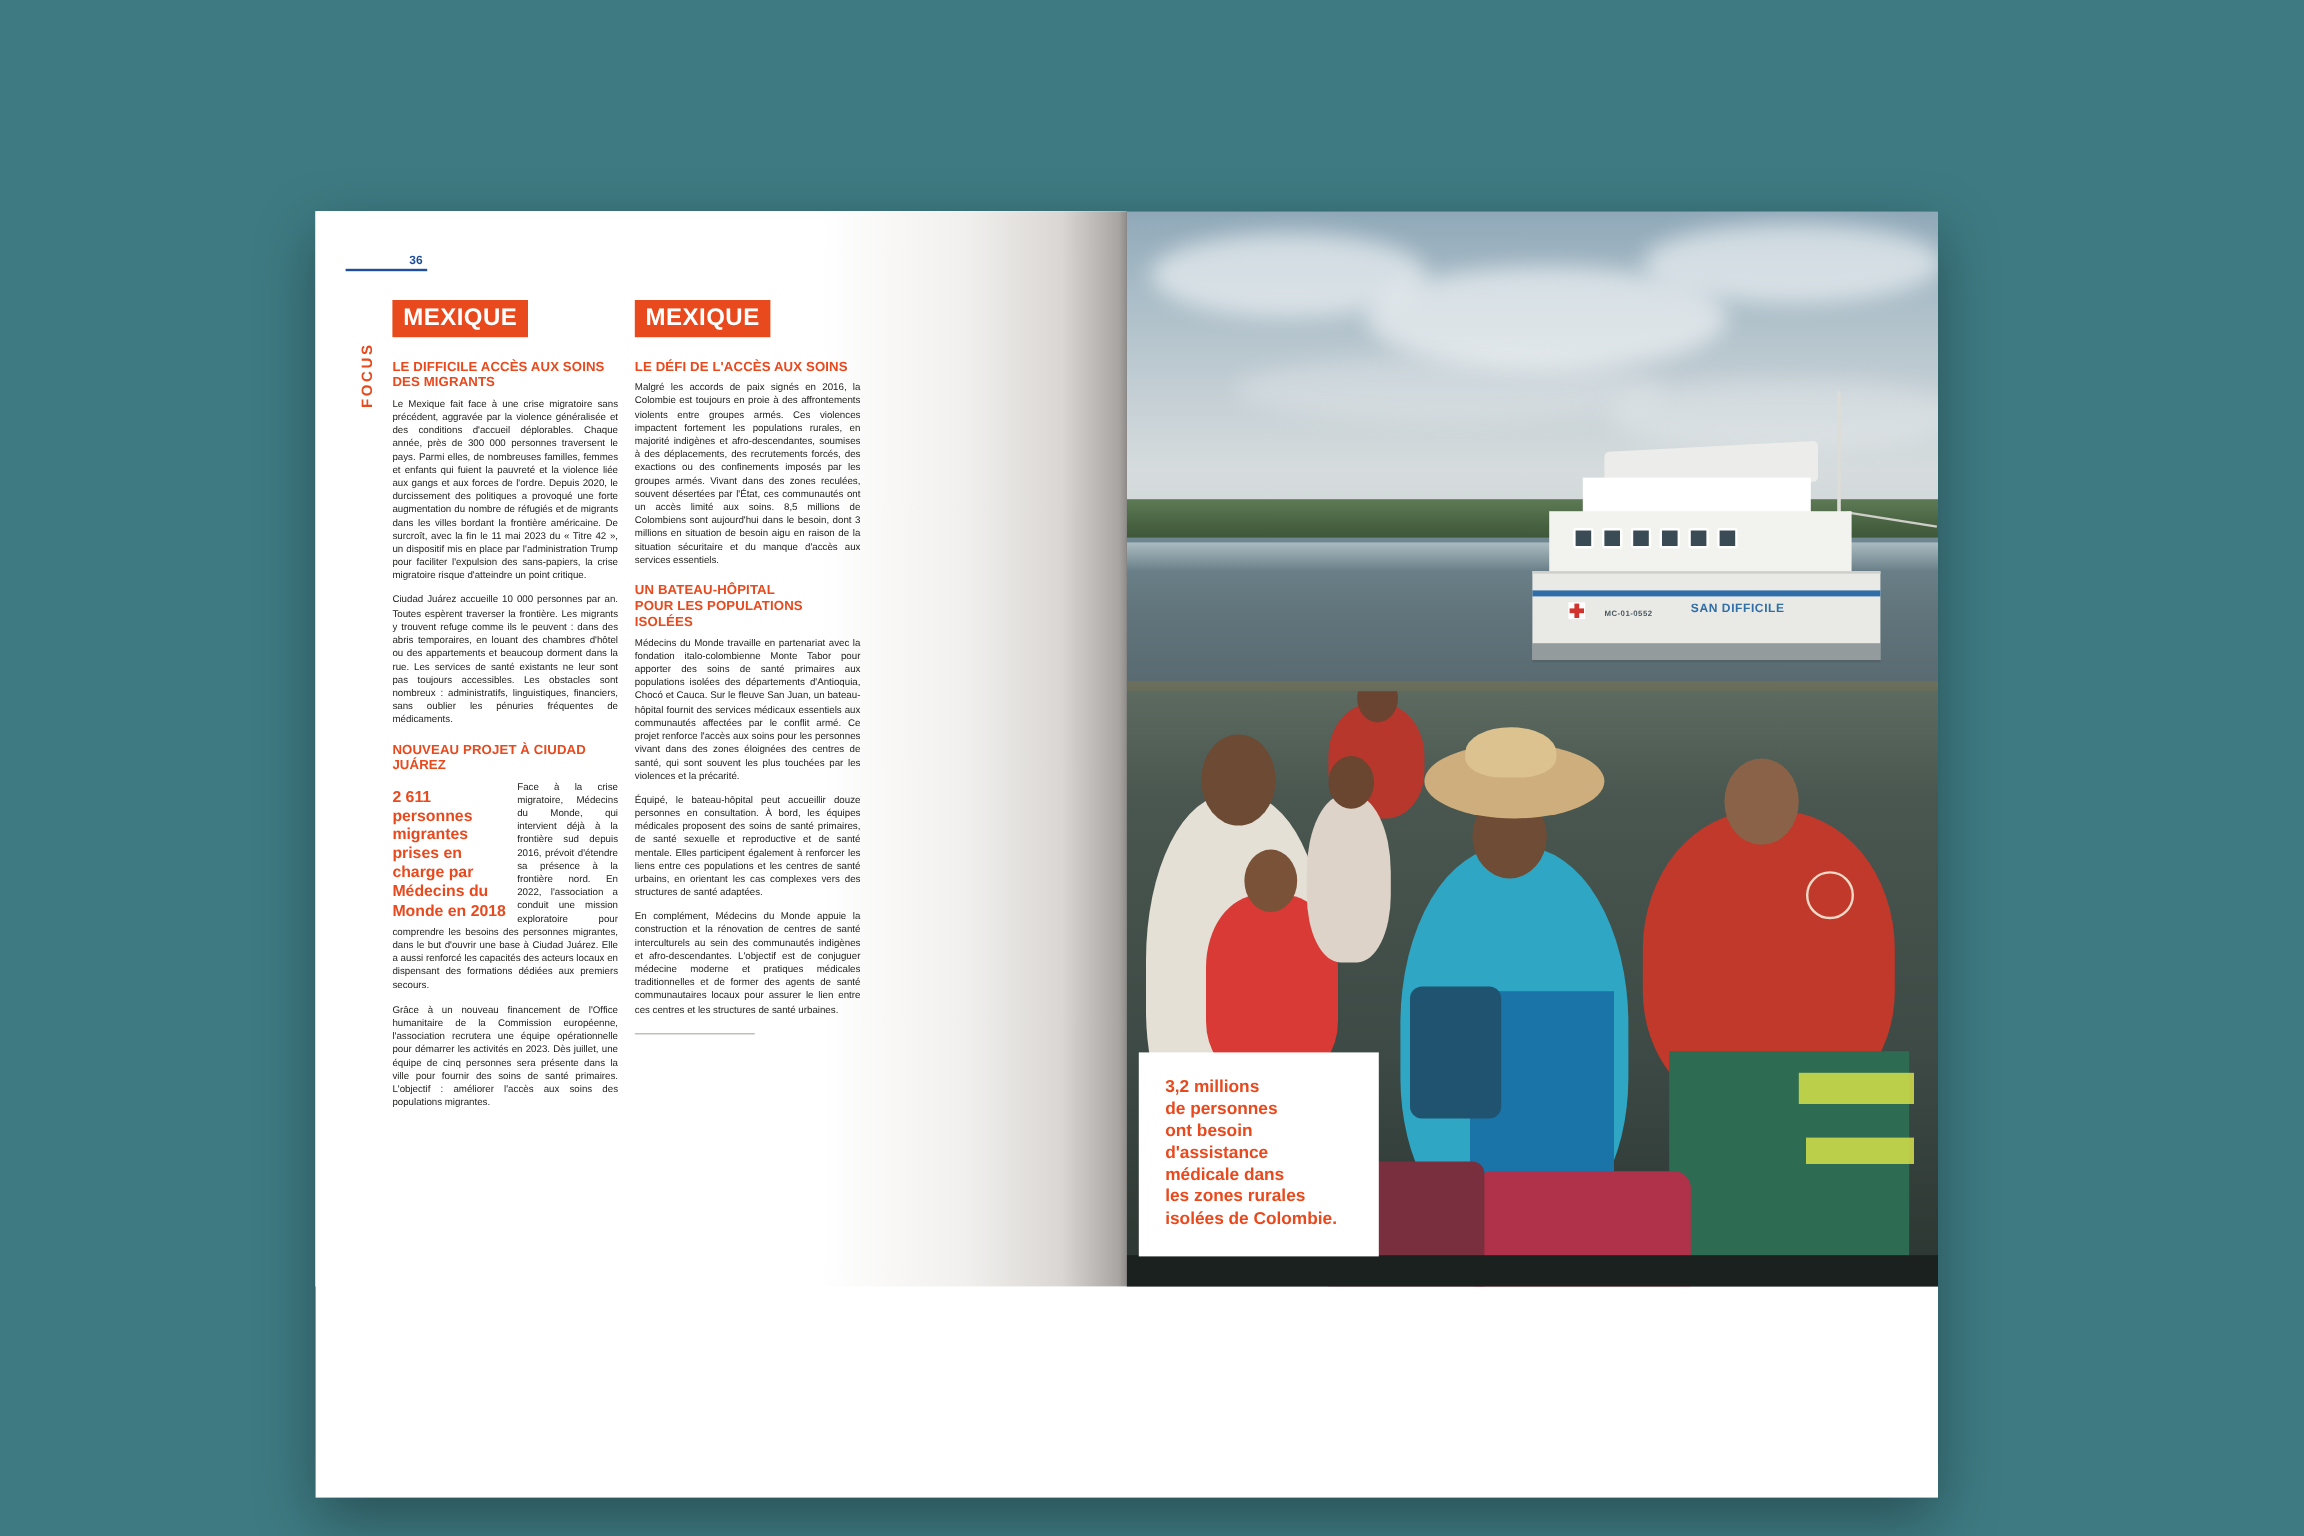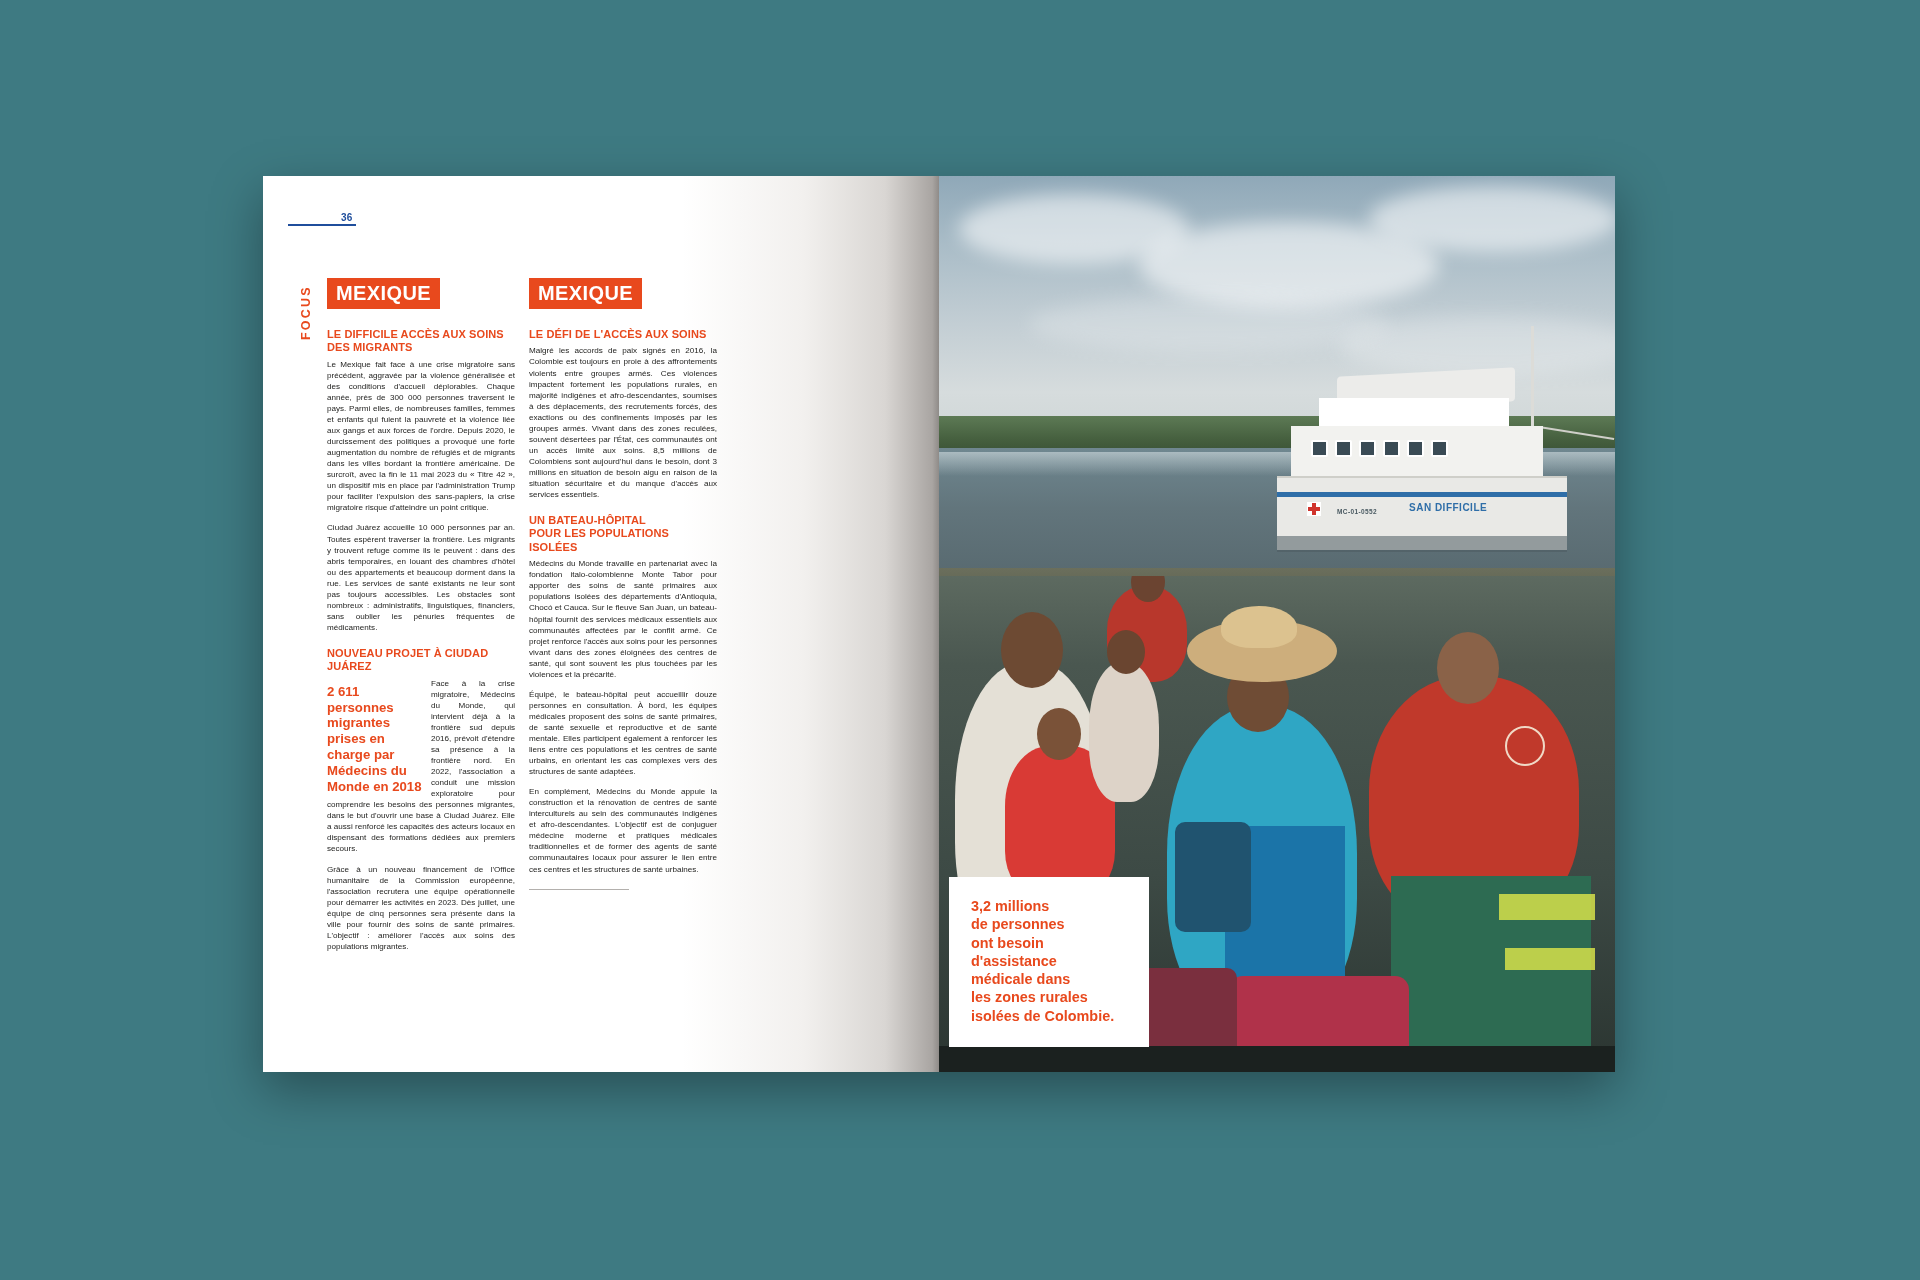--- a/index.html
+++ b/index.html
@@ -18,21 +18,21 @@
     height: 1280px;
     background: #3e7a82;
   }
 
   
   #spread {
     position: absolute;
     left: 263px;
     top: 176px;
     width: 1352px;
-    height: 896px;
+    height: 1072px;
     box-shadow: 0 18px 48px rgba(0,0,0,0.35);
     background: #fff;
     display: flex;
   }
 
   #left-page {
     position: relative;
     width: 676px;
     height: 896px;
     background: #ffffff;
@@ -95,21 +95,20 @@
   .country-tag {
     display: inline-block;
     background: #e8491d;
     color: #ffffff;
     font-size: 20px;
     font-weight: bold;
     letter-spacing: 0.4px;
     padding: 5px 9px 6px 9px;
     line-height: 1;
     margin-bottom: 19px;
-    margin-top: 28px;
   }
 
   .sub-head {
     color: #e8491d;
     font-size: 11px;
     font-weight: bold;
     line-height: 1.22;
     letter-spacing: 0.1px;
     margin: 0 0 4px 0;
     text-transform: uppercase;

